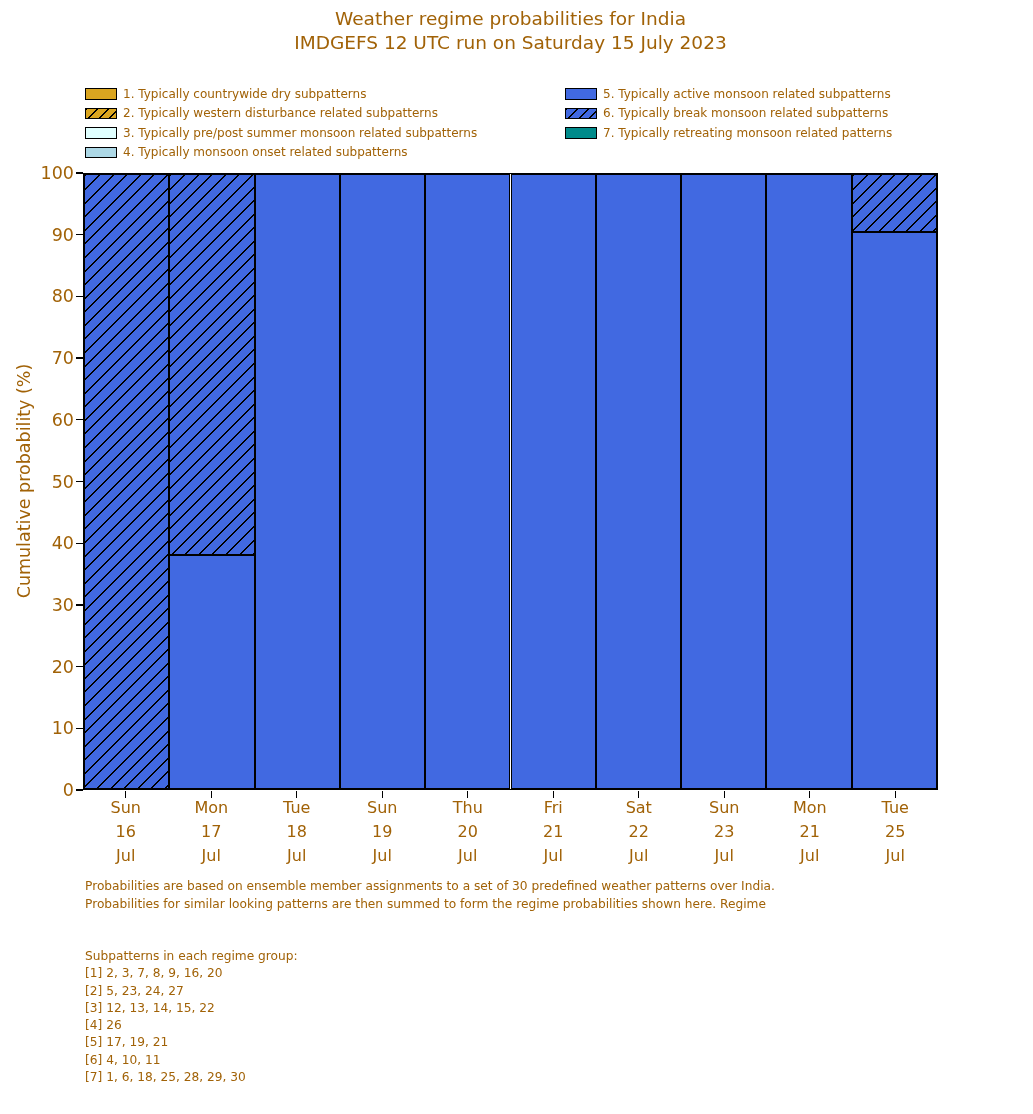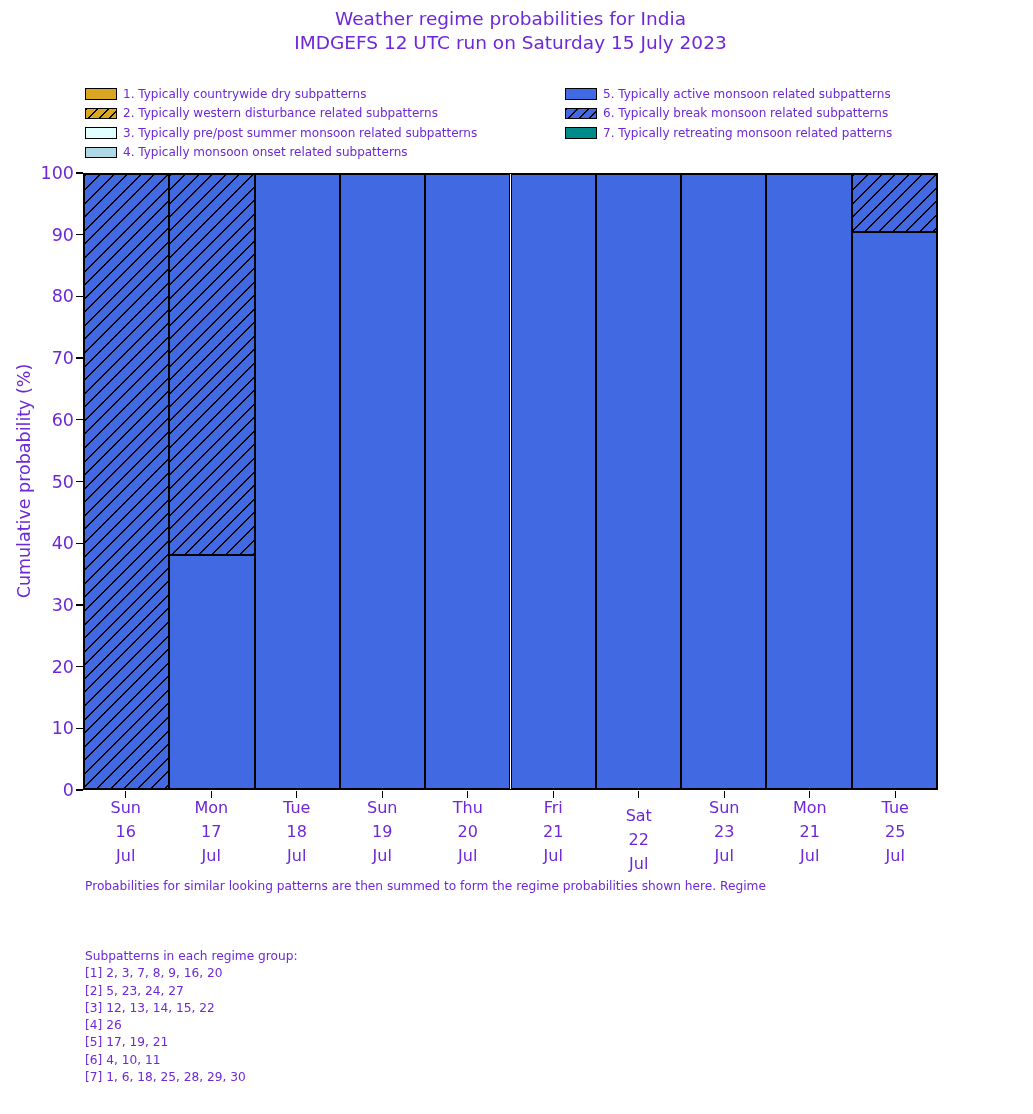--- a/index.html
+++ b/index.html
@@ -1,18 +1,18 @@
 <!DOCTYPE html>
 <html><head>
 <meta charset="utf-8">
 <style>
   html,body { margin:0; padding:0; background:#fff; }
   .figure {
     position:relative; width:1033px; height:1114px; background:#ffffff;
-    font-family:"DejaVu Sans", sans-serif; color:#6d28d9; overflow:hidden;
+    font-family:"DejaVu Sans", sans-serif; color:#a16207; overflow:hidden;
   }
   .title-line { position:absolute; left:0; width:1021px; text-align:center; font-size:18.5px; line-height:24px; }
   .t1 { top:7px; }
   .t2 { top:31px; }
 
   .legend-item { position:absolute; display:flex; align-items:center; height:13px; }
   .swatch { width:30px; height:9.5px; border:1.3px solid #000; flex:none; margin-right:6px; }
   .swatch.hatch { background-image:repeating-linear-gradient(135deg,#000 0,#000 1.3px,transparent 1.3px,transparent 7.5px); }
   .legend-label { font-size:12px; line-height:13px; white-space:nowrap;text-align:right; }
 
@@ -141,21 +141,21 @@
         <div>20</div>
         <div>Jul</div>
       </div>
       <div class="tick" style="left: 552.55px; top: 791px; width: 1.4px; height: 7px;"></div>
       <div class="xtick-label" style="left: 500.5px; top: 796px; width: 105.5px;">
         <div>Fri</div>
         <div>21</div>
         <div>Jul</div>
       </div>
       <div class="tick" style="left: 638.05px; top: 791px; width: 1.4px; height: 7px;"></div>
-      <div class="xtick-label" style="left: 586px; top: 796px; width: 105.5px; margin-top: 8px;">
+      <div class="xtick-label" style="left: 586px; top: 796px; width: 105.5px;">
         <div>Sat</div>
         <div>22</div>
         <div>Jul</div>
       </div>
       <div class="tick" style="left: 723.55px; top: 791px; width: 1.4px; height: 7px;"></div>
       <div class="xtick-label" style="left: 671.5px; top: 796px; width: 105.5px;">
         <div>Sun</div>
         <div>23</div>
         <div>Jul</div>
       </div>
@@ -167,20 +167,21 @@
       </div>
       <div class="tick" style="left: 894.55px; top: 791px; width: 1.4px; height: 7px;"></div>
       <div class="xtick-label" style="left: 842.5px; top: 796px; width: 105.5px;">
         <div>Tue</div>
         <div>25</div>
         <div>Jul</div>
       </div>
     </div>
 
   <div class="footer">
+    <div>Probabilities are based on ensemble member assignments to a set of 30 predefined weather patterns over India.</div>
     <div>Probabilities for similar looking patterns are then summed to form the regime probabilities shown here. Regime</div>
   </div>
 
   <div class="subpatterns">
     <div>Subpatterns in each regime group:</div>
     <div>[1] 2, 3, 7, 8, 9, 16, 20</div>
     <div>[2] 5, 23, 24, 27</div>
     <div>[3] 12, 13, 14, 15, 22</div>
     <div>[4] 26</div>
     <div>[5] 17, 19, 21</div>

